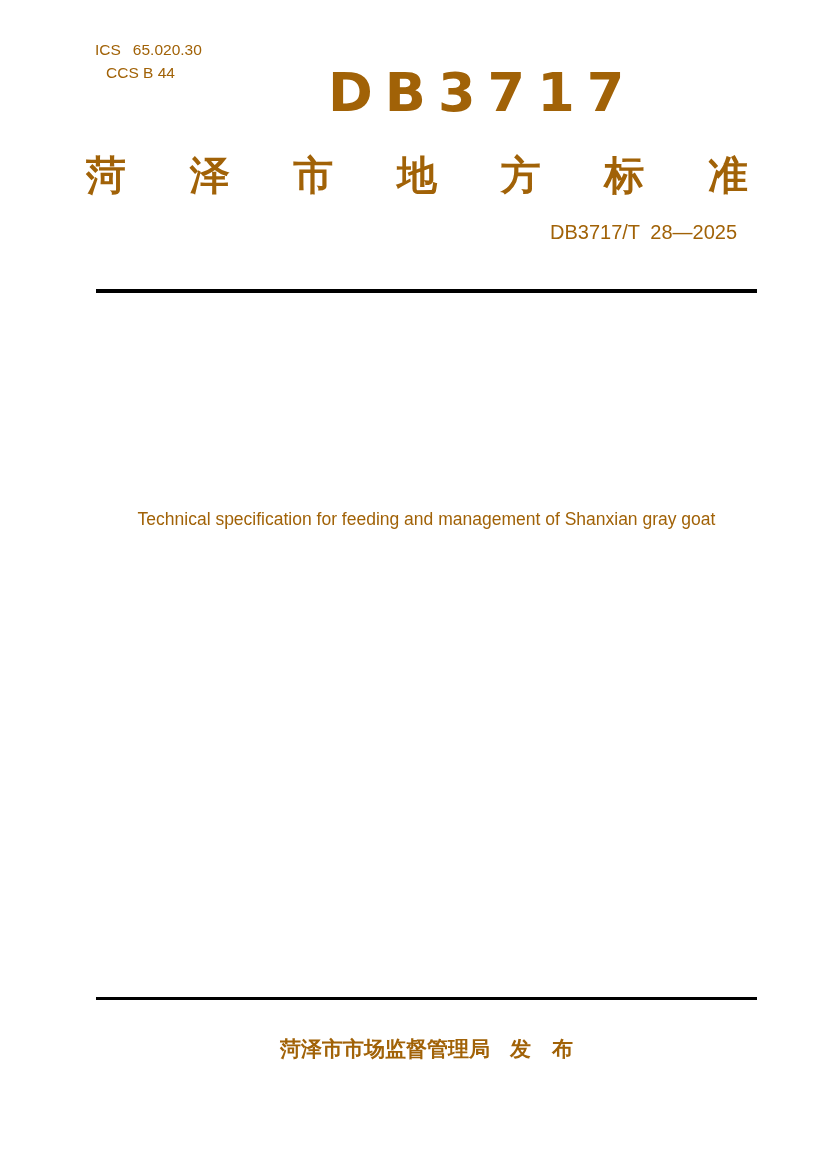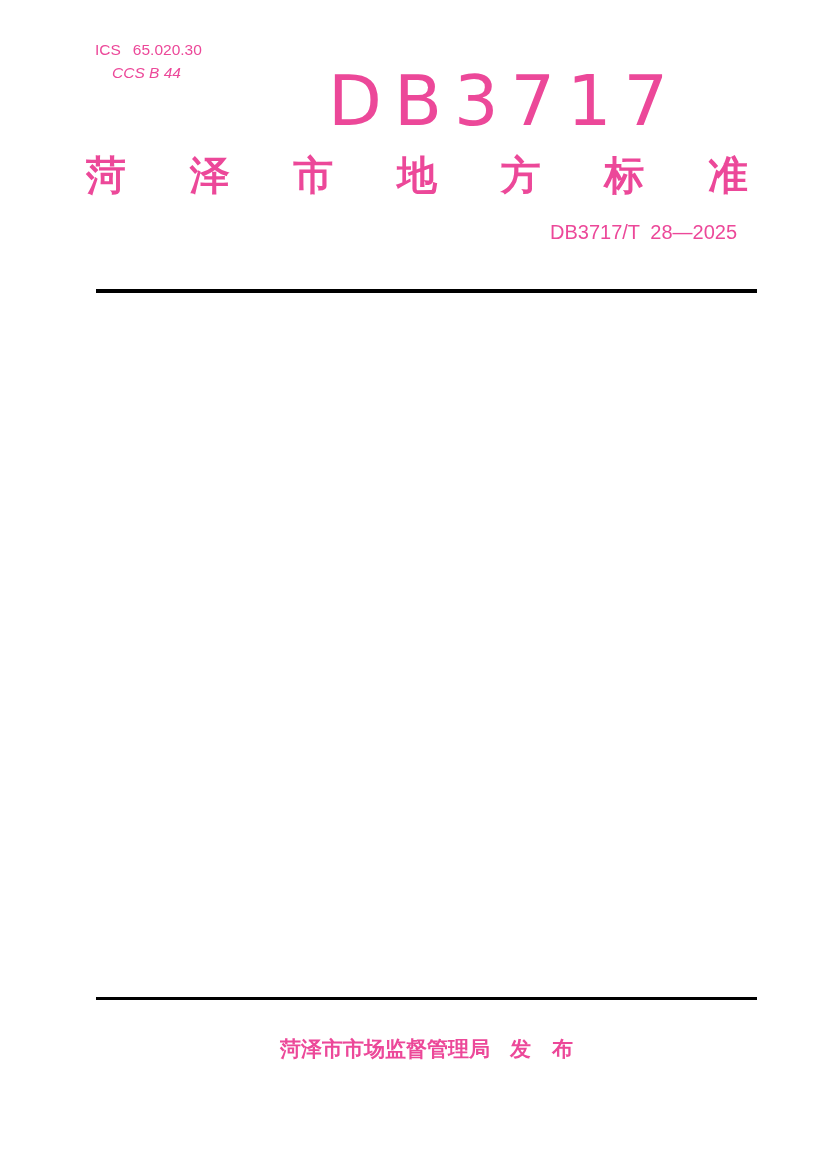--- a/index.html
+++ b/index.html
@@ -5,50 +5,49 @@
   html, body {
     margin: 0;
     padding: 0;
     background: #ffffff;
   }
   .page {
     position: relative;
     width: 815px;
     height: 1151px;
     background: #ffffff;
-    color: #ec4899;
+    color: #a16207;
     font-family: "Liberation Sans", "DejaVu Sans", sans-serif;
     overflow: hidden;
     margin: 0 auto;
   }
   .ics-line {
     position: absolute;
     left: 95px;
     top: 41px;
     font-size: 15.5px;
     line-height: 1.2;
     white-space: nowrap;
   }
   .ics-value { margin-left: 12px; }
   .ccs-line {
     position: absolute;
-    left: 112px;
+    left: 106px;
     top: 64px;
     font-size: 15.5px;
     line-height: 1.2;
     white-space: nowrap;
-    font-style: italic;
   }
   .db-code {
     position: absolute;
     left: 328px;
     top: 66px;
     font-family: "DejaVu Sans", sans-serif;
-    font-weight: normal;
-    font-size: 70px;
+    font-weight: bold;
+    font-size: 54px;
     letter-spacing: 12px;
     line-height: 1;
     white-space: nowrap;
   }
   .standard-category {
     position: absolute;
     left: 86px;
     top: 155px;
     width: 662px;
     display: flex;
@@ -142,20 +141,21 @@
       <span>方</span>
       <span>标</span>
       <span>准</span>
     </div>
 
   <div class="std-number">DB3717/T 28—2025</div>
 
   <div class="rule rule-top"></div>
 
 
+  <div class="title-en">Technical specification for feeding and management of Shanxian gray goat</div>
 
 
   <div class="rule rule-bottom"></div>
 
   <div class="publisher-row">
     <span>菏泽市市场监督管理局</span>
     <span class="publish-action">发　布</span>
   </div>
 
 </div>

